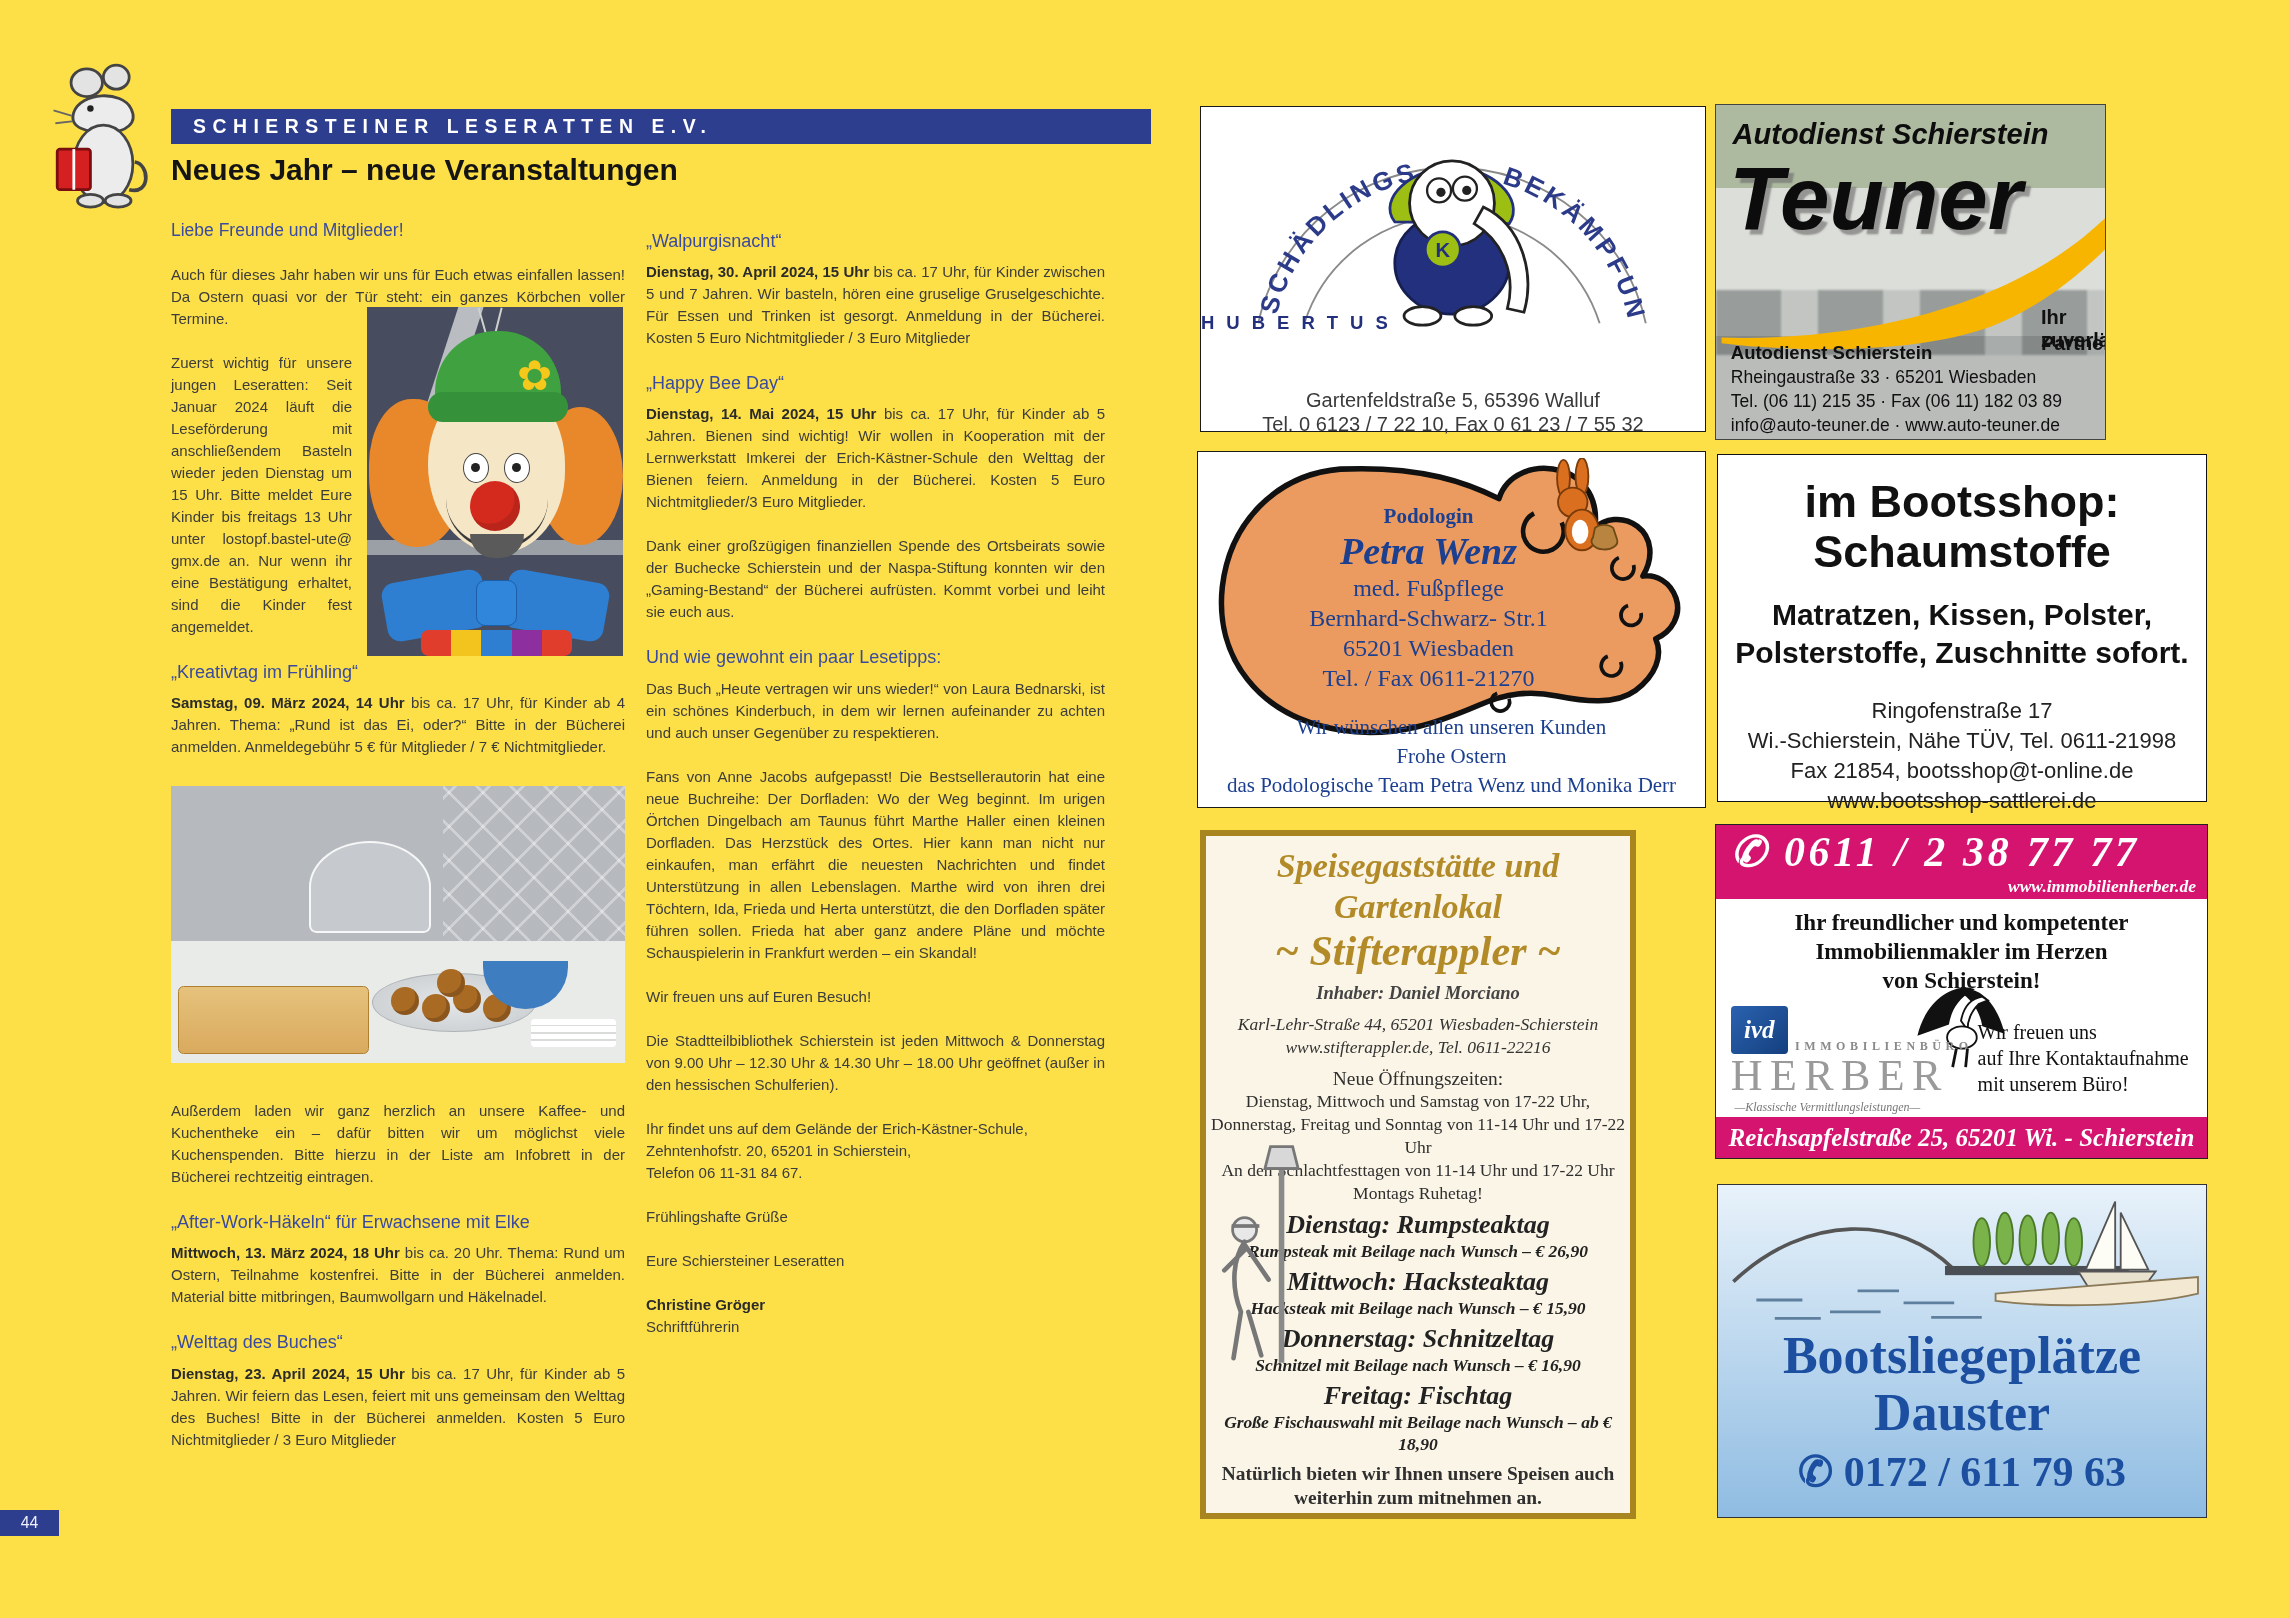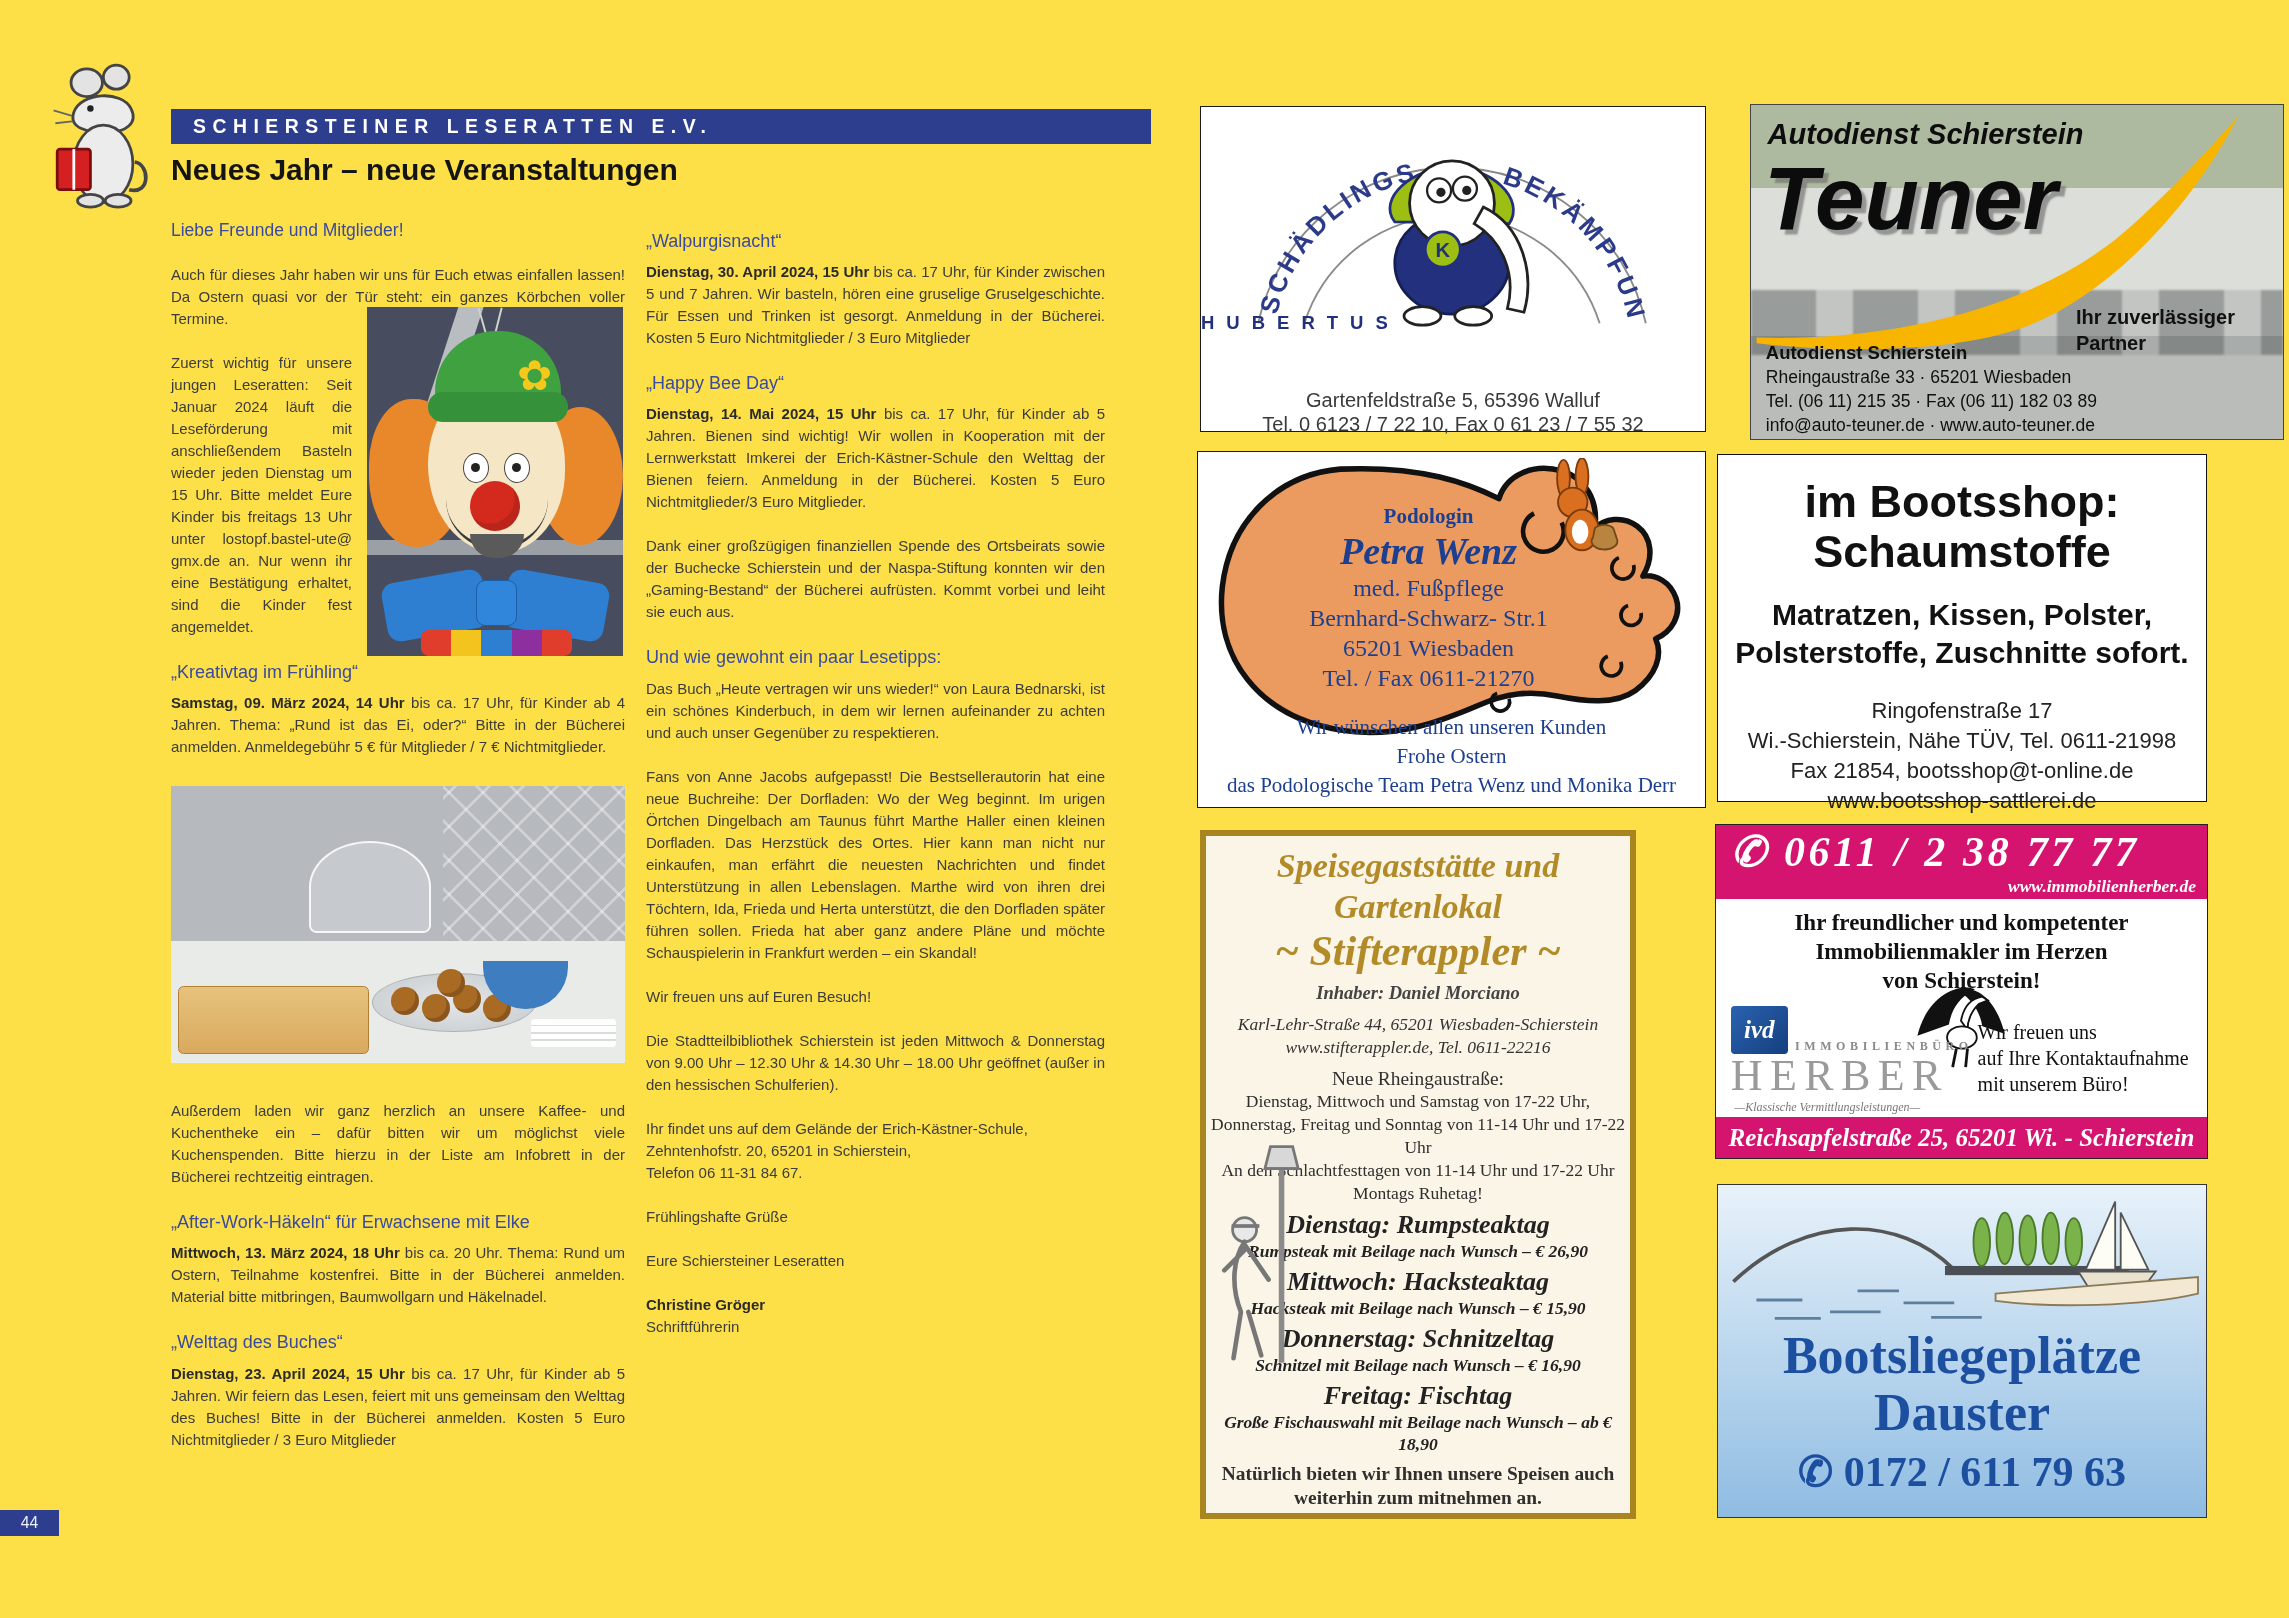--- a/index.html
+++ b/index.html
@@ -259,21 +259,21 @@
         <text x="262" y="158" text-anchor="middle" font-size="22" font-weight="bold" fill="#23307e" font-family="Liberation Sans,sans-serif">K</text>
         <ellipse cx="240" cy="222" rx="20" ry="10" fill="#fff" stroke="#222" stroke-width="3"></ellipse>
         <ellipse cx="295" cy="222" rx="20" ry="10" fill="#fff" stroke="#222" stroke-width="3"></ellipse>
       </g>
     </svg>
     <div class="kr-hubertus">HUBERTUS</div>
     <div class="kr-a1">Gartenfeldstraße 5, 65396 Walluf</div>
     <div class="kr-a2">Tel. 0 6123 / 7 22 10, Fax 0 61 23 / 7 55 32</div>
   </div>
 
-  <div class="ad ad-teuner" style="left:1750px;top:104px;width:534px;height:336px;">
+  <div class="ad ad-teuner" style="left:1715px;top:104px;width:391px;height:336px;">
     <div class="teu-cars"></div>
     <svg width="493" height="336" viewBox="0 0 534 364" style="position:absolute;left:0;top:0;">
       <path d="M6,252 C140,256 290,226 392,148 C430,118 486,60 528,12 C472,120 382,208 298,240 C216,270 88,268 6,258 Z" fill="#f7b500"></path>
     </svg>
     <div class="teu-title">Autodienst Schierstein</div>
     <div class="teu-name">Teuner</div>
     <div class="teu-tag" style="top:201px;">Ihr zuverlässiger</div>
     <div class="teu-tag" style="top:227px;">Partner</div>
     <div class="teu-addr">
       <div class="t">Autodienst Schierstein</div>
@@ -330,21 +330,21 @@
   </div>
 
   <div class="ad ad-stifter" style="left:1200px;top:830px;width:436px;height:689px;">
     <div class="st-l1">Speisegaststätte und Gartenlokal</div>
     <div class="st-l2">~ Stifterappler ~</div>
     <div class="st-owner">Inhaber: Daniel Morciano</div>
     <div class="st-addr">
       <div>Karl-Lehr-Straße 44, 65201 Wiesbaden-Schierstein</div>
       <div>www.stifterappler.de, Tel. 0611-22216</div>
     </div>
-    <div class="st-hours-t">Neue Rheingaustraße:</div>
+    <div class="st-hours-t">Neue Öffnungszeiten:</div>
     <div class="st-hours">
       <div>Dienstag, Mittwoch und Samstag von 17-22 Uhr,</div>
       <div>Donnerstag, Freitag und Sonntag von 11-14 Uhr und 17-22 Uhr</div>
       <div>An den Schlachtfesttagen von 11-14 Uhr und 17-22 Uhr</div>
       <div>Montags Ruhetag!</div>
     </div>
 
     <svg class="st-lamp" width="102" height="231" viewBox="0 0 110 250">
       <line x1="74" y1="28" x2="74" y2="240" stroke="#8a8a8a" stroke-width="6"></line>
       <polygon points="62,6 86,6 92,30 56,30" fill="#d8d8d8" stroke="#777" stroke-width="3"></polygon>

